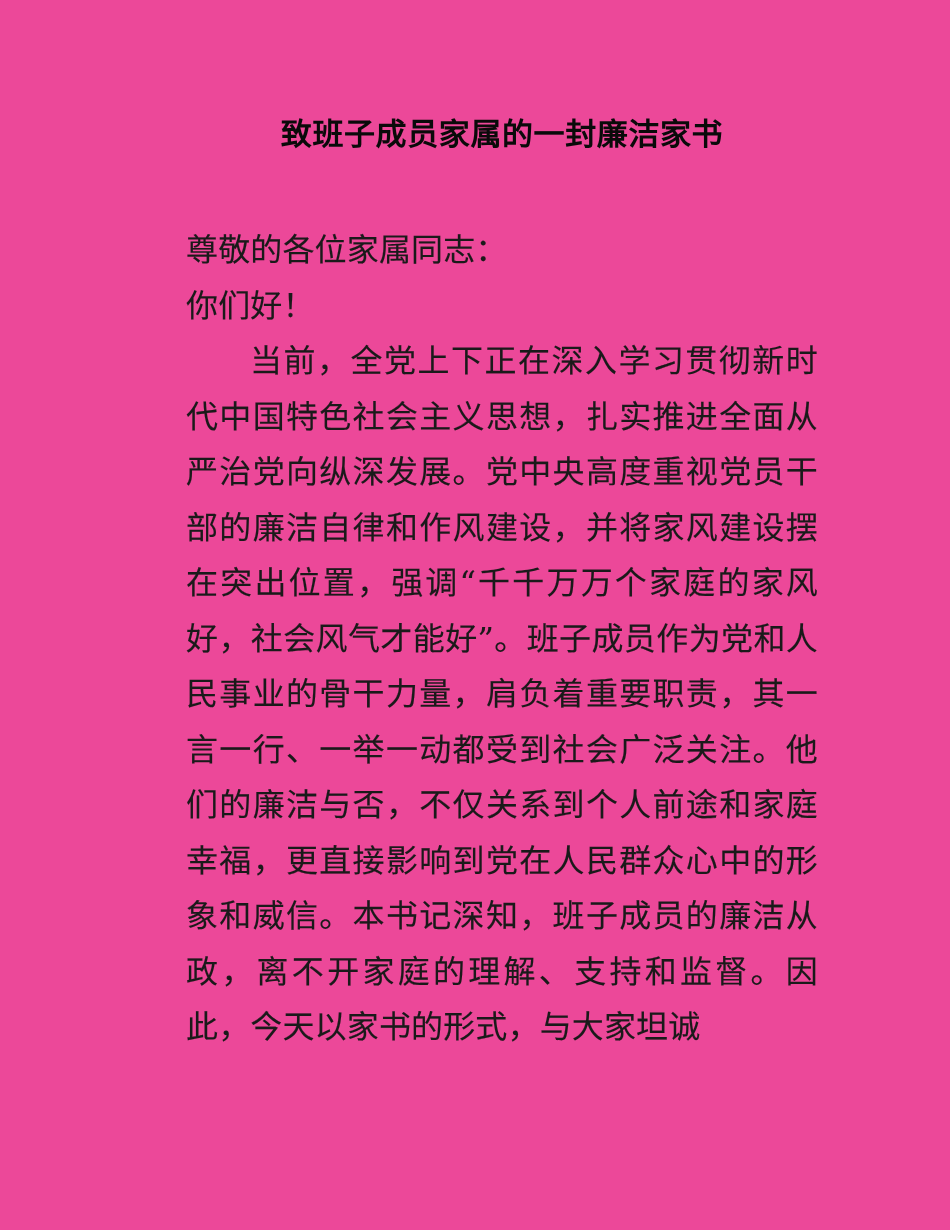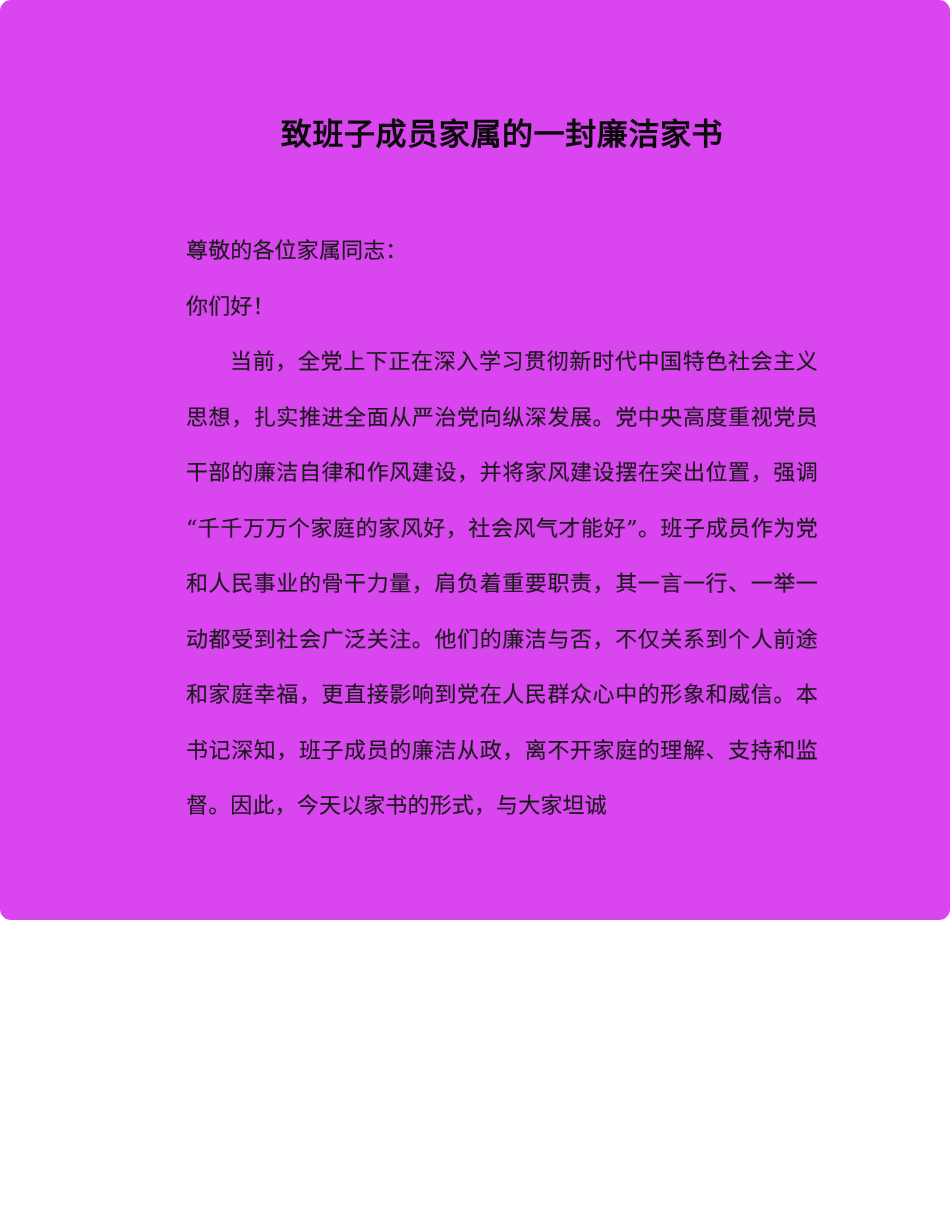--- a/index.html
+++ b/index.html
@@ -10,26 +10,25 @@
   }
   body {
     font-family: "DejaVu Serif", "Liberation Serif", serif;
     color: #000000;
     -webkit-font-smoothing: antialiased;
   }
 
   .page {
     position: relative;
     width: 950px;
-    height: 920px;
-    background: #d946ef;
+    height: 1230px;
+    background: #ec4899;
     margin: 0 auto;
     overflow: hidden;
     box-sizing: border-box;
-    border-radius: 11px;
   }
 
   .doc-body {
     position: absolute;
     left: 186px;
     top: 0;
     width: 632px;
     height: 1230px;
   }
 
@@ -49,21 +48,21 @@
 
   
   .para-block {
     margin-top: 68px;
   }
 
   p.para {
     margin: 0 0 0 0;
     font-family: "DejaVu Serif", "Liberation Serif", serif;
     font-weight: 400;
-    font-size: 22px;
+    font-size: 32px;
     line-height: 55.5px;
     letter-spacing: 0.15px;
     color: #1a1a1a;
     text-align: justify;
     text-justify: inter-character;
     text-align-last: left;
     word-break: break-all;
     -webkit-text-stroke: 0.12px #1a1a1a;
   }
 

